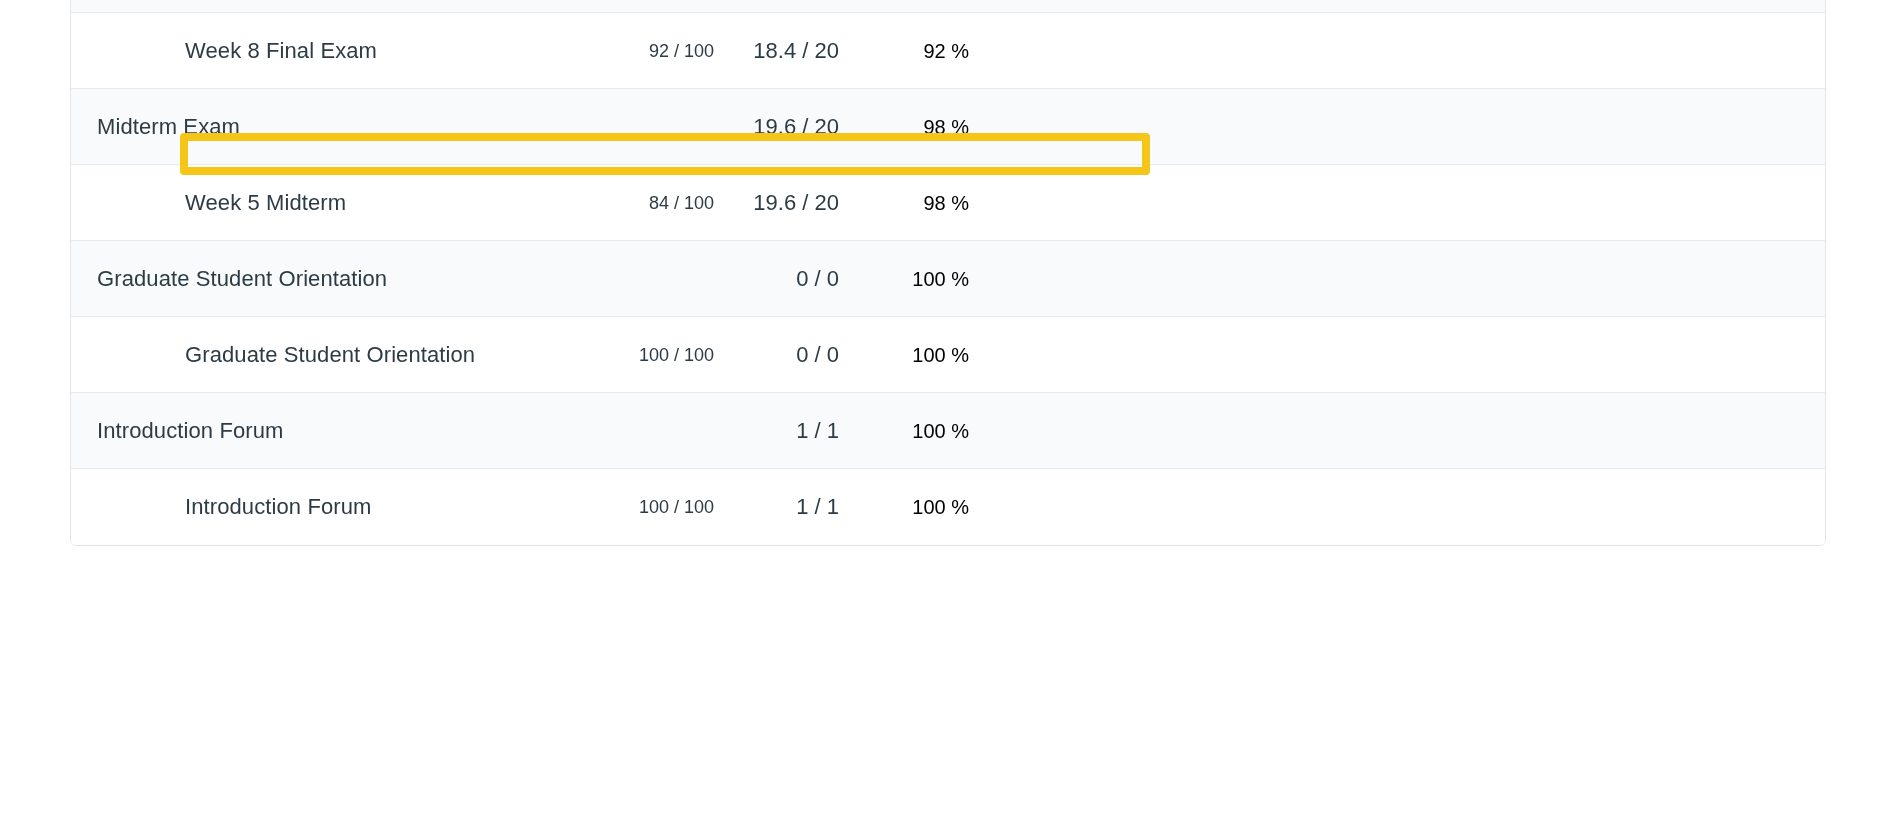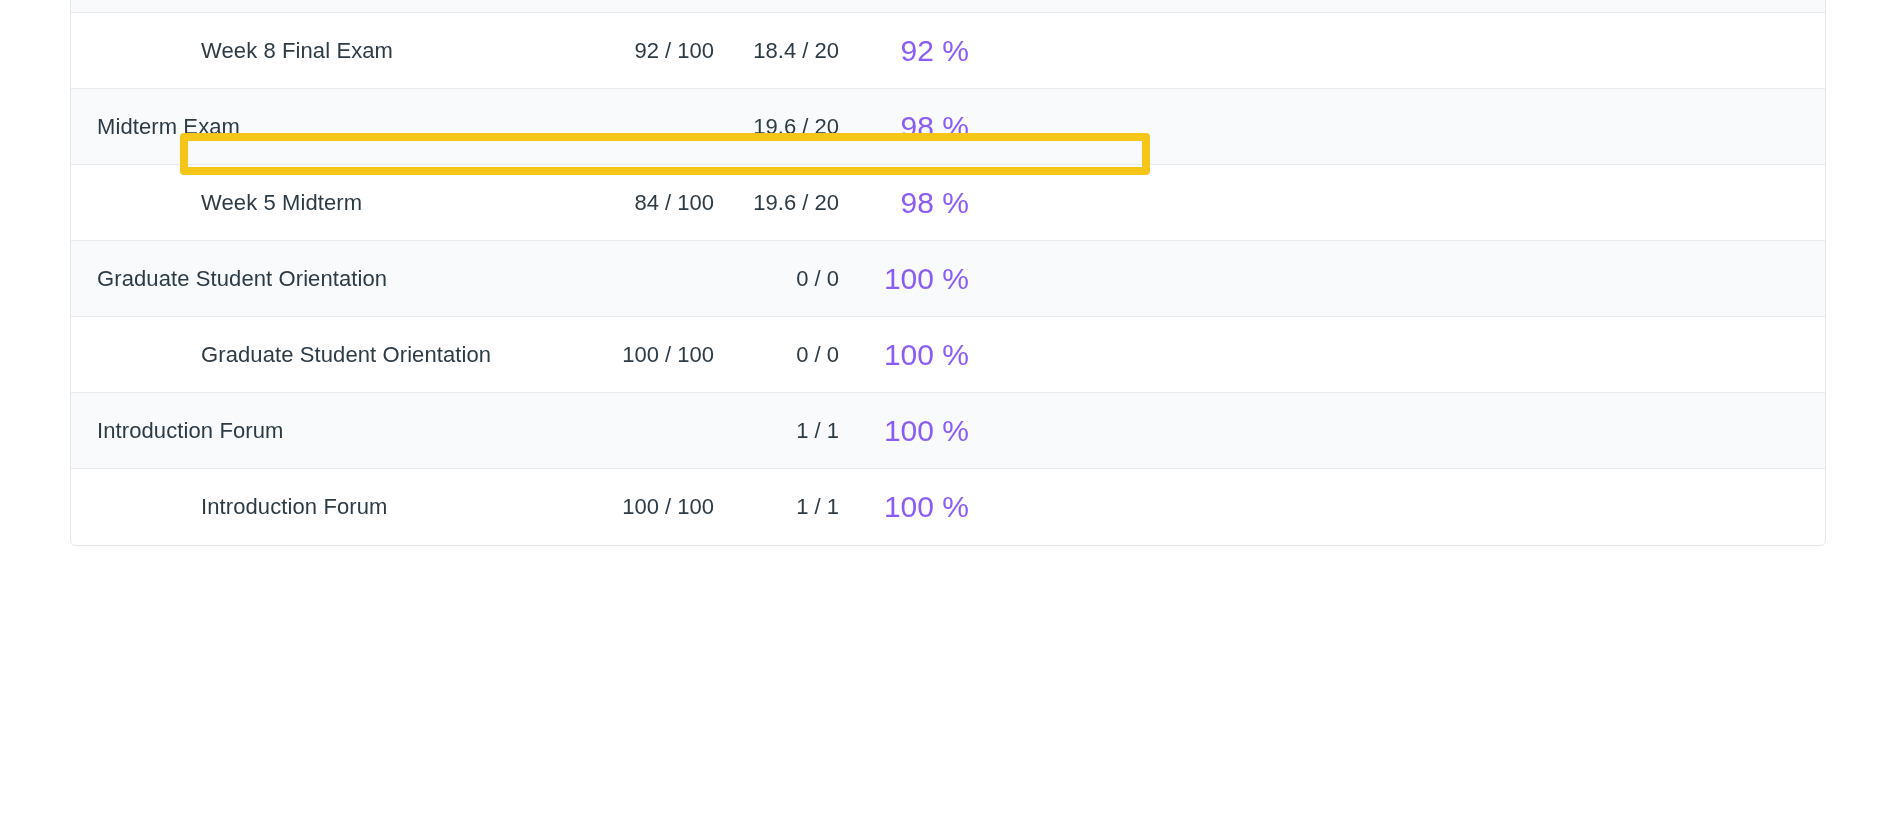--- a/index.html
+++ b/index.html
@@ -63,29 +63,29 @@
     position: absolute;
     left: 26px;
     top: 50%;
     transform: translateY(-50%);
     font-size: 22px;
     color: #2d3b45;
     letter-spacing: 0.1px;
     white-space: nowrap;
   }
   .grade-row.child .col-title {
-    left: 130px;
+    left: 114px;
   }
 
   .col-score {
     position: absolute;
     right: 1111px;          
     top: 50%;
     transform: translateY(-50%);
-    font-size: 22px;
+    font-size: 18px;
     color: #2d3b45;
     white-space: nowrap;
     text-align: right;
   }
 
   .col-points {
     position: absolute;
     right: 986px;           
     top: 50%;
     transform: translateY(-50%);
@@ -93,22 +93,22 @@
     color: #2d3b45;
     white-space: nowrap;
     text-align: left;
   }
 
   .col-percent {
     position: absolute;
     right: 856px;           
     top: 50%;
     transform: translateY(-50%);
-    font-size: 30px;
-    color: #8b5cf6;
+    font-size: 20px;
+    color: #000000;
     white-space: nowrap;
     text-align: right;
   }
 
   
   .focus-box {
     position: absolute;
     left: 180px;
     top: 133px;
     width: 970px;

